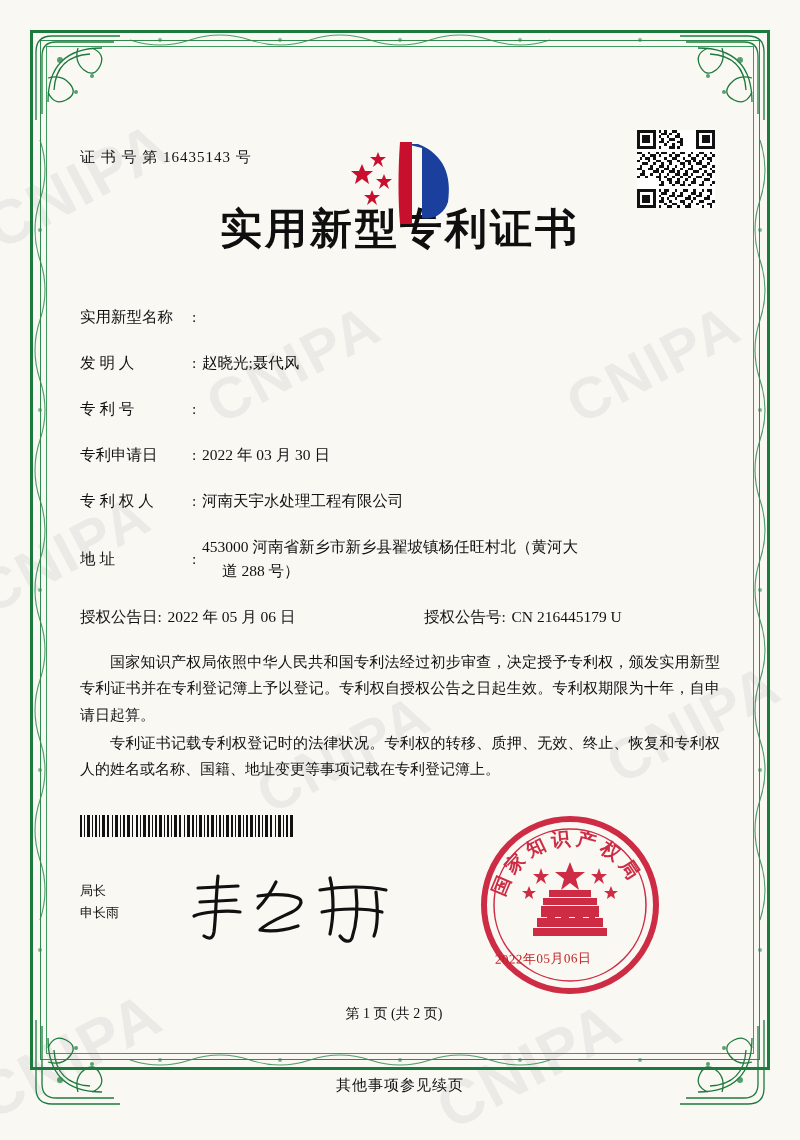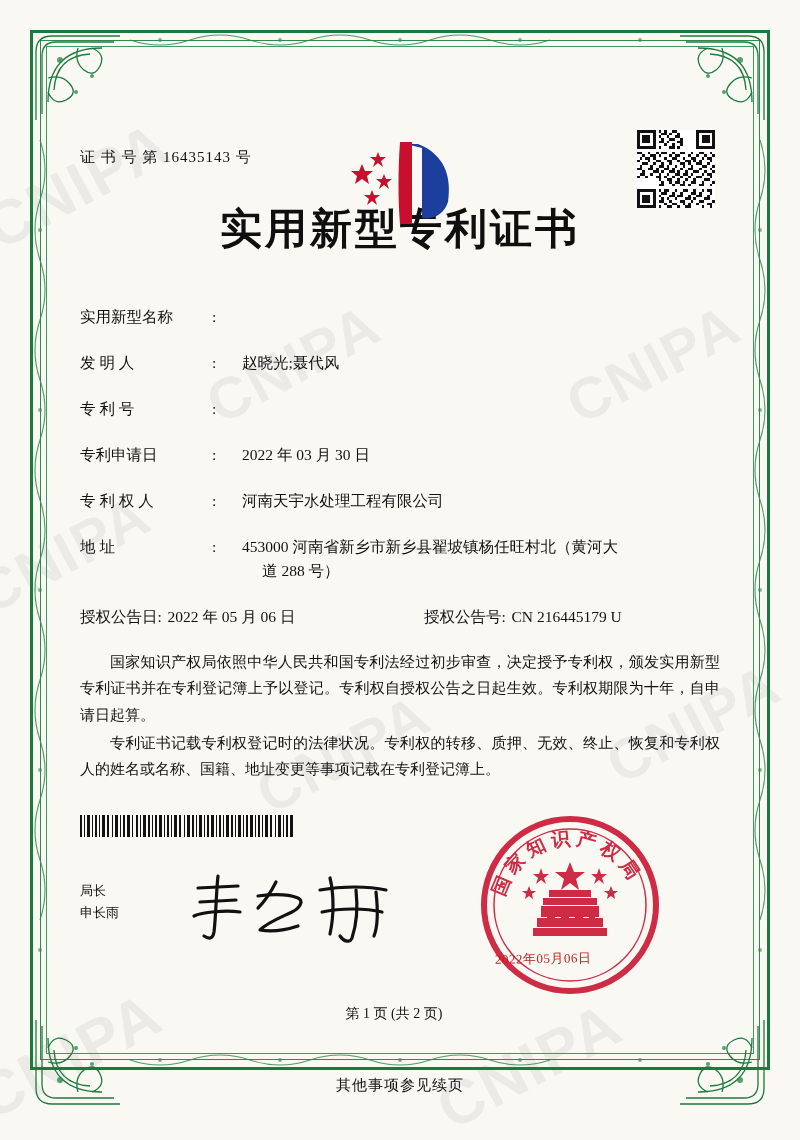--- a/index.html
+++ b/index.html
@@ -108,22 +108,21 @@
   }
   .fields {
     margin-top: 48px;
     font-size: 15.5px;
     color: #111;
     line-height: 1.55;
   }
   .f-row {
     display: flex;
     margin-bottom: 22px;
-    align-items: flex-start;
-    gap: 20px;
+    align-items: center;
   }
   .f-label {
     width: 112px;
     flex: 0 0 112px;
     white-space: nowrap;
   }
   .f-colon { width: 10px; flex: 0 0 10px; }
   .f-value { flex: 1 1 auto; }
   .f-value .l2 { display: block; margin-left: 20px; }
   .inline-pair {

